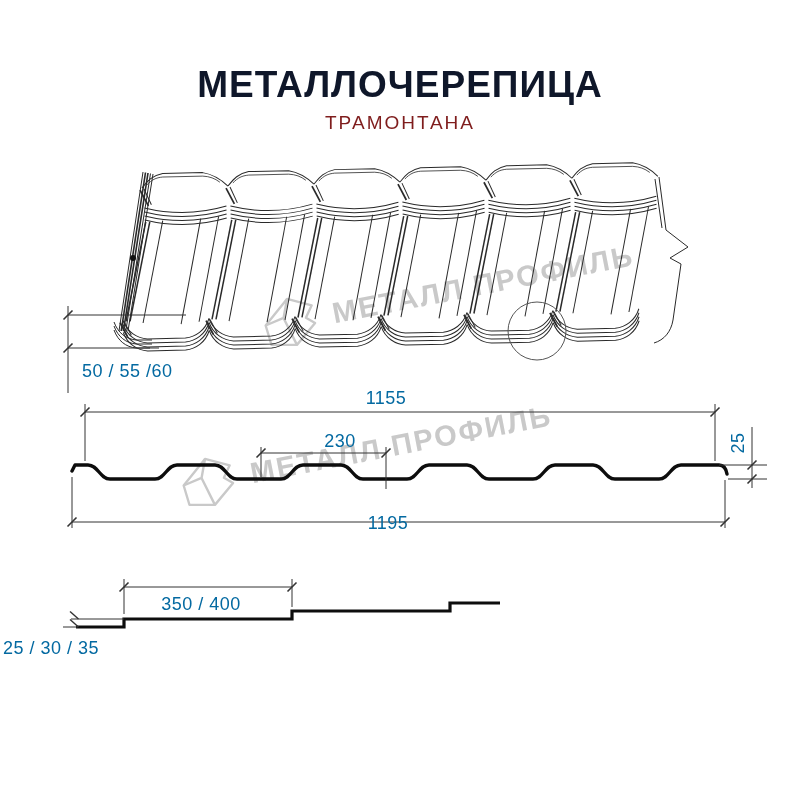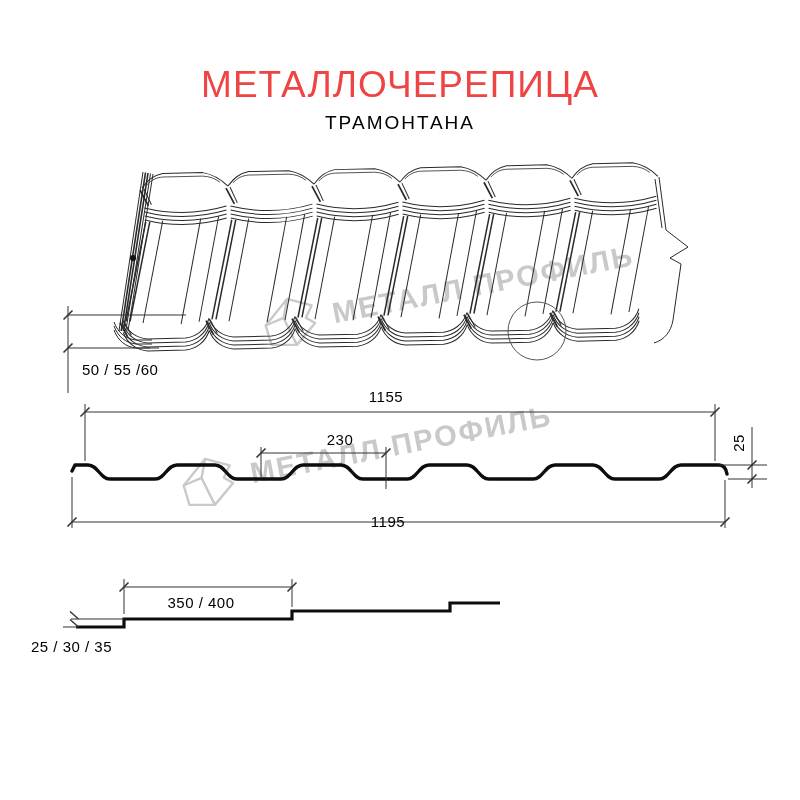--- a/index.html
+++ b/index.html
@@ -4,28 +4,28 @@
 <style>
   html,body{margin:0;padding:0;}
   body{
     width:800px;height:800px;background:#ffffff;
     font-family:"Liberation Sans", sans-serif;
     position:relative;overflow:hidden;color:#1c1c1c;
   }
   .abs{position:absolute;}
   .page-title{
     left:50%;top:64px;transform:translateX(-50%);
-    font-size:37px;font-weight:400;letter-spacing:1px;color:#ef4444;white-space:nowrap;
+    font-size:37px;font-weight:700;letter-spacing:1px;color:#0f172a;white-space:nowrap;
   }
   .page-subtitle{
     left:50%;top:112px;transform:translateX(-50%);
-    font-size:19px;font-weight:500;letter-spacing:2px;color:#000000;white-space:nowrap;
+    font-size:19px;font-weight:500;letter-spacing:2px;color:#7f1d1d;white-space:nowrap;
   }
   .dim-label{
-    font-size:15px;color:#000000;white-space:nowrap;letter-spacing:0.5px;
+    font-size:18px;color:#0369a1;white-space:nowrap;letter-spacing:0.5px;
   }
   .dim-centered{transform:translateX(-50%);}
   .dim-rotated{transform:translate(-50%,-50%) rotate(-90deg);}
   .watermark{
     display:flex;align-items:center;gap:12px;
     color:#c9c9c9;font-weight:700;font-size:29px;letter-spacing:2px;
     white-space:nowrap;transform-origin:left center;
   }
   .watermark .wm-text{line-height:1;}
   .wm1{left:258px;top:328px;transform:translateY(-50%) rotate(-11deg);}
@@ -180,13 +180,13 @@
 <div class="abs page-subtitle">ТРАМОНТАНА</div>
 
 <div class="abs dim-label" style="left:82px;top:361px;">50 / 55 /60</div>
 
 <div class="abs dim-label dim-centered" style="left:386px;top:388px;">1155</div>
 <div class="abs dim-label dim-centered" style="left:340px;top:431px;">230</div>
 <div class="abs dim-label dim-rotated" style="left:738px;top:443px;">25</div>
 <div class="abs dim-label dim-centered" style="left:388px;top:497px;margin-top:16px;">1195</div>
 
 <div class="abs dim-label dim-centered" style="left:201px;top:594px;">350 / 400</div>
-<div class="abs dim-label" style="left:31px;top:638px;text-align:center;">25 / 30 / 35</div>
+<div class="abs dim-label" style="left:3px;top:638px;text-align:center;">25 / 30 / 35</div>
 
 </body></html>

